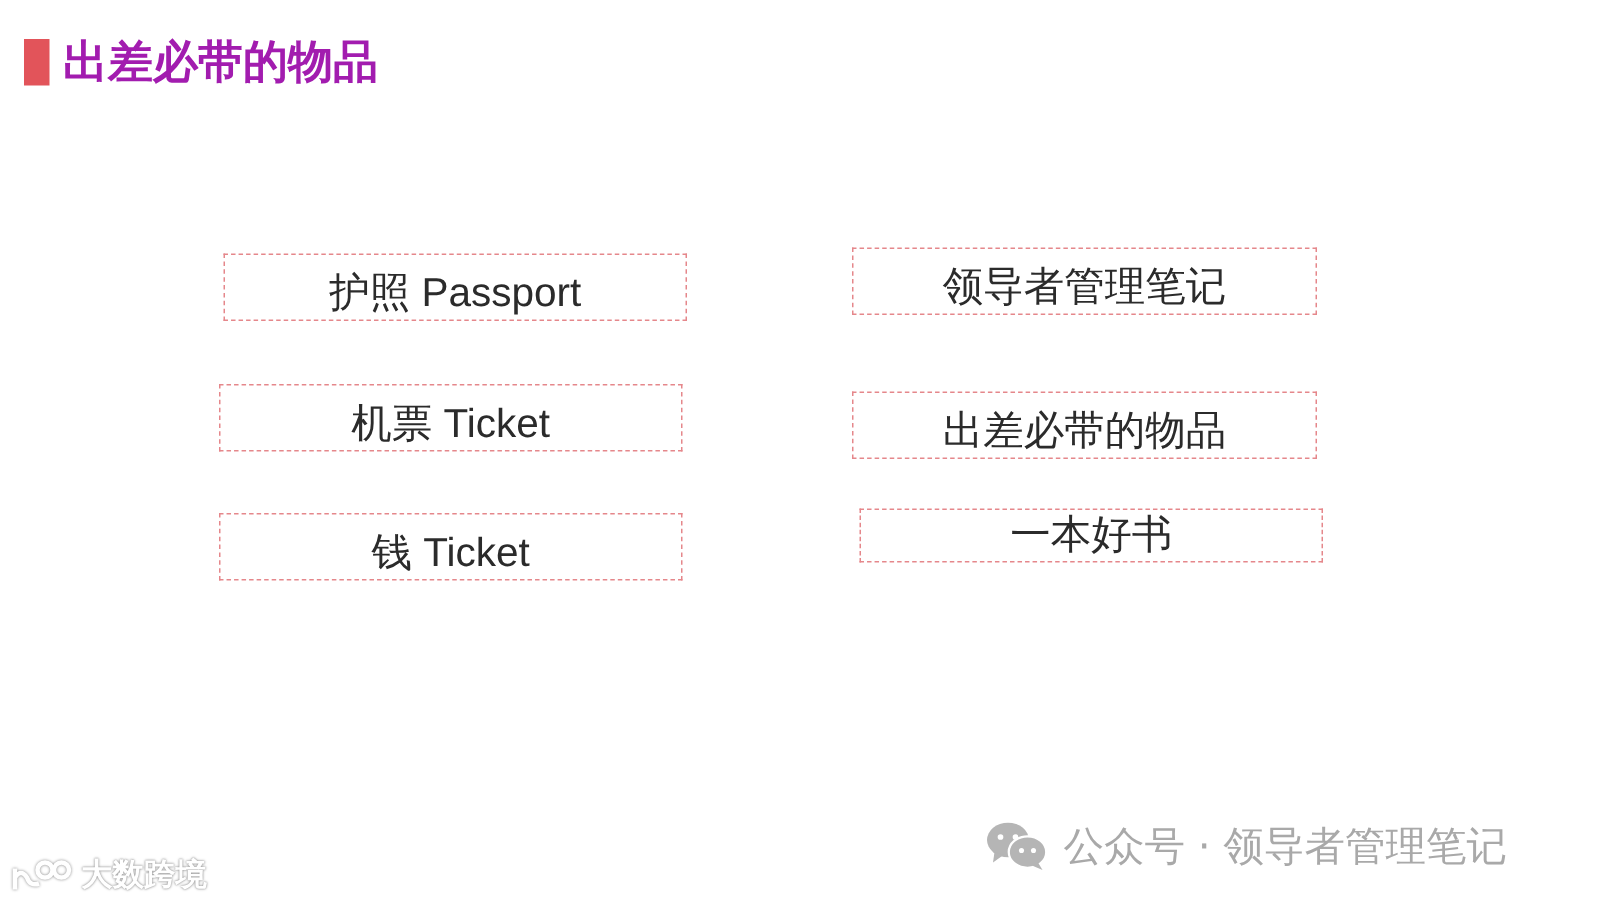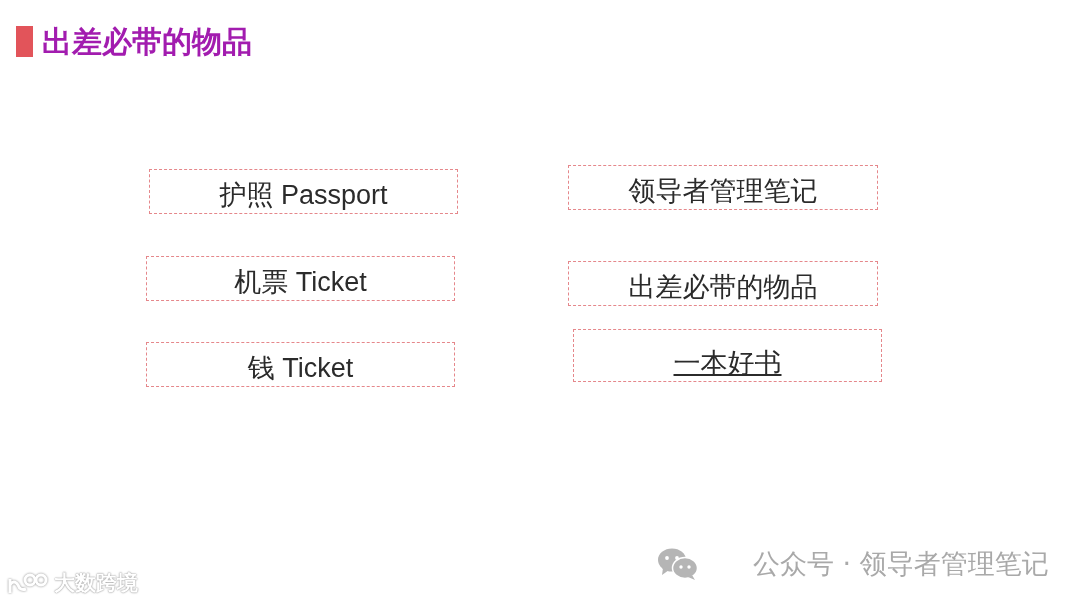--- a/index.html
+++ b/index.html
@@ -49,21 +49,20 @@
     }
     .footer-wechat {
       position: absolute;
       left: 657px;
       top: 546px;
       display: flex;
       align-items: center;
       color: #a9a9a9;
       font-size: 27px;
       white-space: nowrap;
-      gap: 44px;
     }
     .wechat-icon {
       width: 42px;
       height: 34px;
       margin-right: 10px;
     }
     .footer-logo {
       position: absolute;
       left: 6px;
       top: 569px;
@@ -96,21 +95,21 @@
 <div class="item-box" style="left:146px; top:342px; width:309px; height:45px;">
   <span class="item-text">钱 Ticket</span>
 </div>
 
 <div class="item-box" style="left:568px; top:165px; width:310px; height:45px;">
   <span class="item-text">领导者管理笔记</span>
 </div>
 <div class="item-box" style="left:568px; top:261px; width:310px; height:45px;">
   <span class="item-text">出差必带的物品</span>
 </div>
-<div class="item-box" style="left:573px; top:329px; width:309px; height:53px;text-decoration:underline;">
+<div class="item-box" style="left:573px; top:339px; width:309px; height:36px;">
   <span class="item-text">一本好书</span>
 </div>
 
 <div class="footer-wechat">
   <svg class="wechat-icon" viewBox="0 0 42 34">
     <ellipse cx="15" cy="13" rx="14" ry="11.5" fill="#b5b5b5"></ellipse>
     <polygon points="6,21 5,28 12,23" fill="#b5b5b5"></polygon>
     <circle cx="10" cy="11" r="1.9" fill="#ffffff"></circle>
     <circle cx="20" cy="11" r="1.9" fill="#ffffff"></circle>
     <ellipse cx="28" cy="21" rx="12.5" ry="10.5" fill="#b5b5b5" stroke="#ffffff" stroke-width="1.5"></ellipse>

